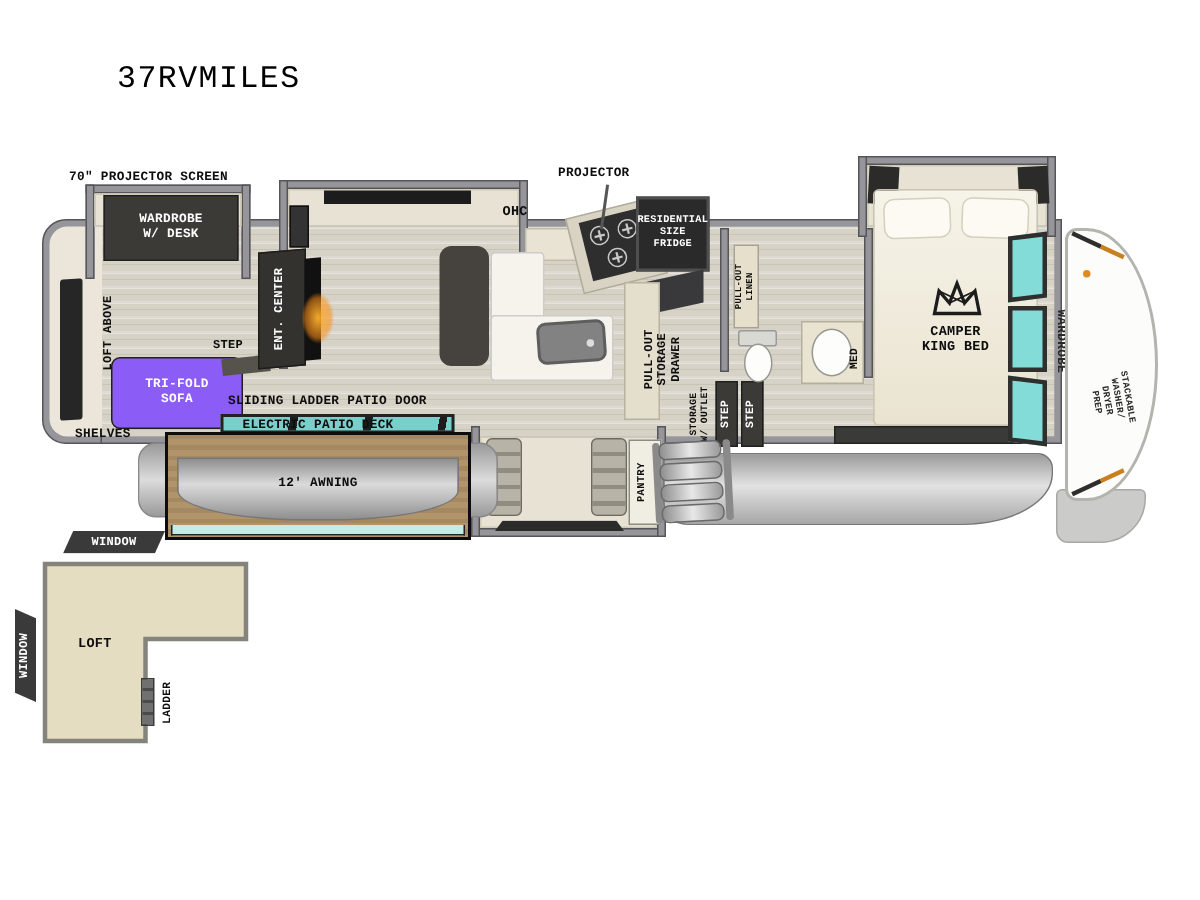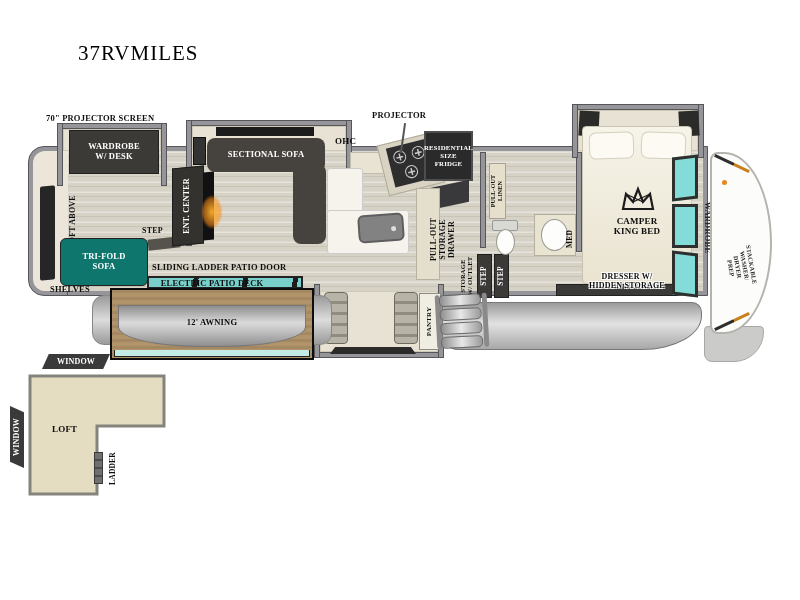--- a/index.html
+++ b/index.html
@@ -1,17 +1,17 @@
 <!DOCTYPE html>
 <html><head>
 <meta charset="utf-8">
 <style>
   html,body{margin:0;padding:0;background:#fff}
   #canvas{position:relative;width:800px;height:600px;background:#fff;overflow:hidden;
-          font-family:Liberation Serif, serif}
+          font-family:Liberation Mono, monospace}
   .abs{position:absolute;box-sizing:border-box}
   .lbl{position:absolute;font-weight:bold;color:#0d0d0d;line-height:1.13;white-space:pre-line;
        box-sizing:border-box;letter-spacing:.2px}
   .w{color:#fff}
   .c{text-align:center}
   .fx{display:flex;align-items:center;justify-content:center;text-align:center}
   .r{transform:rotate(-90deg);transform-origin:center;text-align:center}
   .rcw{transform:rotate(90deg);transform-origin:center;text-align:center}
   .wall{background:#95959a;border:1px solid #55555a}
   .sfloor{background:#e7e2d4;border:1px solid #cfc9b8}
@@ -36,41 +36,40 @@
   <div class="lbl" style="left:78px;top:42px;font-size:21px;font-weight:normal;letter-spacing:1px;color:#000">37RVMILES</div>
 
   <div class="abs wall" style="left:40px;top:146px;width:668px;height:150px;border-radius:16px 0 0 16px"></div>
   <div class="abs wood" style="left:45px;top:151px;width:658px;height:140px;border-radius:11px 0 0 11px"></div>
 
   <div class="abs wall" style="left:28px;top:146px;width:40px;height:150px;border-radius:16px 0 0 16px"></div>
   <div class="abs" style="left:33px;top:151px;width:35px;height:140px;background:#ebe6d9;border-radius:12px 0 0 12px"></div>
   <div class="abs" style="left:40px;top:186px;width:15px;height:94px;background:#262626;border-radius:2px;transform:skewY(-4deg)"></div>
 
   <div class="lbl r" style="left:31px;top:216px;width:86px;height:12px;font-size:8px">LOFT ABOVE</div>
-  <div class="abs dark fx lbl" style="left:60px;top:238px;width:88px;height:48px;background:#0f766e;border-radius:6px;font-size:8.5px">TRI-FOLD
+  <div class="abs dark fx lbl" style="left:74px;top:238px;width:88px;height:48px;background:#8b5cf6;border-radius:6px;font-size:8.5px">TRI-FOLD
 SOFA</div>
   <div class="lbl" style="left:50px;top:285px;font-size:8.5px">SHELVES</div>
   <div class="abs" style="left:148px;top:238px;width:32px;height:11px;background:#56534d;transform:rotate(-6deg)"></div>
   <div class="lbl" style="left:142px;top:226px;font-size:8px">STEP</div>
 
   <div class="abs wall" style="left:57px;top:123px;width:110px;height:6px"></div>
   <div class="abs wall" style="left:57px;top:123px;width:6px;height:63px"></div>
   <div class="abs wall" style="left:161px;top:123px;width:6px;height:63px"></div>
   <div class="abs sfloor" style="left:63px;top:129px;width:98px;height:22px"></div>
   <div class="abs dark fx lbl" style="left:69px;top:130px;width:90px;height:44px;font-size:8.5px">WARDROBE
 W/ DESK</div>
   <div class="lbl" style="left:46px;top:114px;font-size:8.5px">70" PROJECTOR SCREEN</div>
 
   <div class="abs wall" style="left:186px;top:120px;width:166px;height:6px"></div>
   <div class="abs wall" style="left:186px;top:120px;width:6px;height:126px"></div>
   <div class="abs wall" style="left:346px;top:120px;width:6px;height:126px"></div>
   <div class="abs sfloor" style="left:192px;top:126px;width:154px;height:25px"></div>
   <div class="abs" style="left:216px;top:127px;width:98px;height:9px;background:#1c1c1c"></div>
   <div class="abs" style="left:193px;top:137px;width:13px;height:28px;background:#333;border:1px solid #111"></div>
-  <div class="abs fx lbl w" style="left:207px;top:138px;width:118px;height:34px;background:#46433e;border-radius:8px;font-size:8.5px">SECTIONAL SOFA</div>
   <div class="abs" style="left:293px;top:164px;width:33px;height:80px;background:#46433e;border-radius:8px"></div>
 
   <div class="abs" style="left:172px;top:167px;width:32px;height:78px;background:#33322e;border:1px solid #1d1d1b;transform:skewY(-5deg)"></div>
   <div class="abs" style="left:203px;top:172px;width:11px;height:68px;background:#111;transform:skewY(-5deg)"></div>
   <div class="abs" style="left:198px;top:190px;width:28px;height:44px;background:radial-gradient(closest-side,rgba(255,176,46,.95),rgba(250,140,20,.55) 60%,rgba(0,0,0,0) 78%)"></div>
   <div class="lbl r w" style="left:146px;top:200px;width:84px;height:12px;font-size:8px">ENT. CENTER</div>
 
   <div class="abs" style="left:350px;top:152px;width:84px;height:22px;background:#e8e3d2;border:1px solid #c2bcab"></div>
   <div class="lbl" style="left:335px;top:136px;font-size:9px">OHC</div>
   <div class="abs" style="left:382px;top:138px;width:58px;height:52px;background:#d8d3c3;border:1px solid #b0aa98;transform:rotate(-14deg)"></div>
@@ -157,23 +156,20 @@
               border:1px solid #c9c3b1;border-radius:4px"></div>
   <div class="abs" style="left:589px;top:132px;width:45px;height:27px;background:#fcfaf3;border:1px solid #d5cfbd;border-radius:7px;transform:rotate(-2deg)"></div>
   <div class="abs" style="left:641px;top:132px;width:45px;height:27px;background:#fcfaf3;border:1px solid #d5cfbd;border-radius:7px;transform:rotate(2deg)"></div>
   <svg class="abs" style="left:618px;top:186px" width="40" height="30" viewBox="0 0 40 30">
     <path d="M5 23 L8 8 L15 16 L20 3 L25 16 L32 8 L35 23 Z" fill="none" stroke="#1c1c1c" stroke-width="2.2"></path>
     <path d="M8 8 L25 16 M32 8 L15 16" stroke="#1c1c1c" stroke-width="1.2" fill="none"></path>
   </svg>
   <div class="lbl c" style="left:592px;top:216px;width:90px;font-size:9px">CAMPER
 KING BED</div>
   <div class="abs" style="left:556px;top:284px;width:142px;height:12px;background:#3a3a38;border:1px solid #222"></div>
-  <div class="lbl c" style="left:558px;top:272px;width:138px;font-size:8px;
-              text-shadow:1px 1px 0 #fff,-1px -1px 0 #fff,1px -1px 0 #fff,-1px 1px 0 #fff,0 0 2px #fff">DRESSER W/
-HIDDEN STORAGE</div>
   <div class="abs" style="left:672px;top:156px;width:26px;height:44px;background:#84dcd8;border:3px solid #2f2f2d;transform:skewY(-7deg)"></div>
   <div class="abs" style="left:672px;top:204px;width:26px;height:44px;background:#84dcd8;border:3px solid #2f2f2d"></div>
   <div class="abs" style="left:672px;top:252px;width:26px;height:44px;background:#84dcd8;border:3px solid #2f2f2d;transform:skewY(7deg)"></div>
   <div class="lbl rcw" style="left:664px;top:222px;width:84px;height:11px;font-size:8.5px;color:#2a2a2a">WARDROBE</div>
 
   <div class="abs" style="left:704px;top:326px;width:60px;height:36px;background:#cbcbc9;border:1px solid #a8a8a4;border-radius:4px 4px 30px 8px"></div>
   <div class="abs" style="left:710px;top:152px;width:62px;height:182px;background:#fcfcfa;border:2px solid #b4b4ae;
               border-radius:8px 48px 48px 8px/8px 92px 92px 8px"></div>
   <div class="abs" style="left:713px;top:162px;width:38px;height:3px;transform:rotate(25deg);
               background:linear-gradient(90deg,#2e2e2e 55%,#c8801f 55%)"></div>

